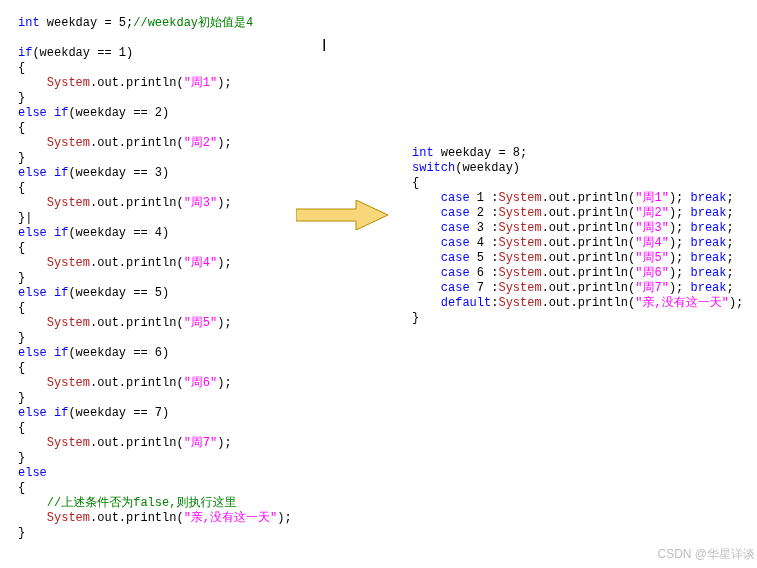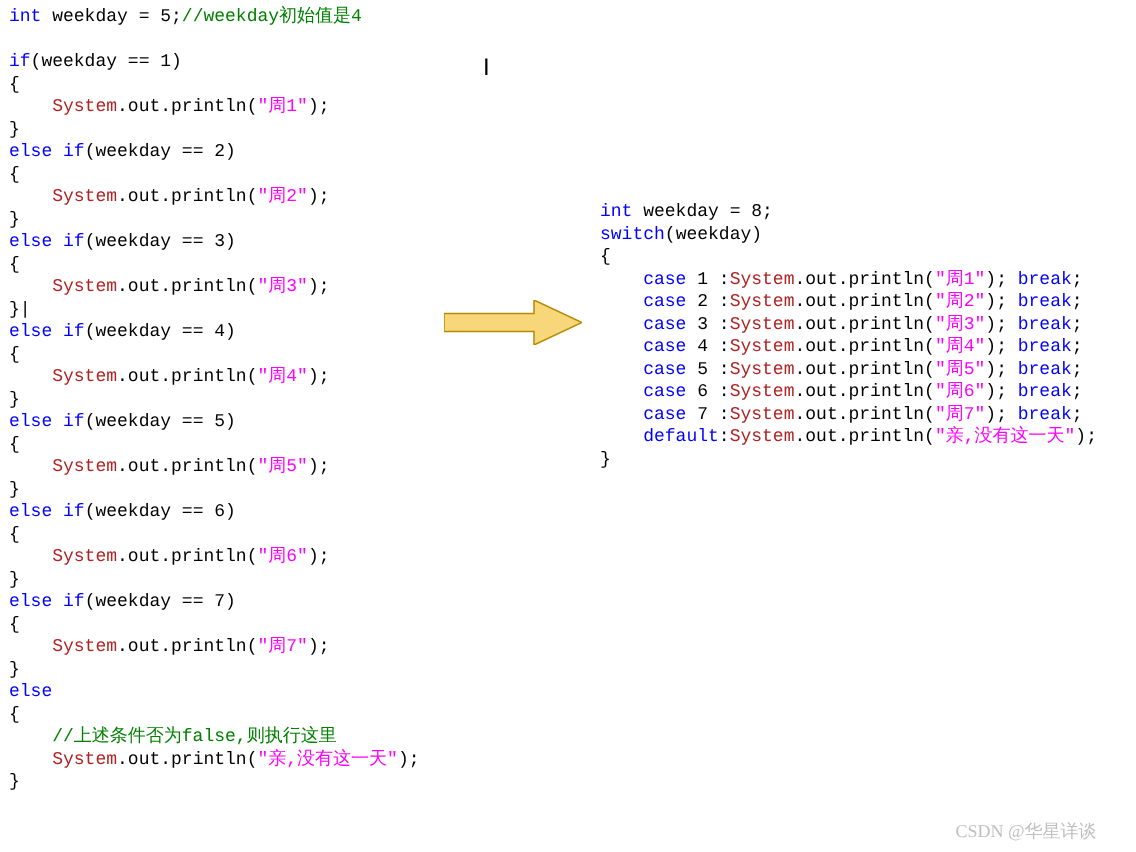--- a/index.html
+++ b/index.html
@@ -15,21 +15,21 @@
     color: #000000;
     position: relative;
     overflow: hidden;
   }
   .kw   { color: #0000ff; }
   .sysR { color: #b22222; }     
   .str  { color: #ff00ff; }     
   .cmt  { color: #008000; }
 
   pre {
-    margin: 0;
+    margin: 12px;
     font-family: inherit;
     font-size: inherit;
     line-height: inherit;
     white-space: pre;
   }
 
   .left-code {
     position: absolute;
     left: 6px;
     top: 4px;
@@ -51,24 +51,24 @@
     position: absolute;
     left: 296px;
     top: 200px;
     width: 92px;
     height: 30px;
   }
   .arrow svg { display: block; }
 
   .watermark {
     position: absolute;
-    right: 26px;
+    right: 2px;
     bottom: 6px;
     color: #bfbfbf;
-    font-family: Liberation Serif, serif;
+    font-family: Liberation Sans, sans-serif;
     font-size: 12px;
   }
 </style>
 </head>
 <body>
 
 <div class="cursor-mark">I</div>
 
 <pre class="left-code"><span class="kw">int</span><span> weekday = 5;</span><span class="cmt">//weekday初始值是4</span>
 

